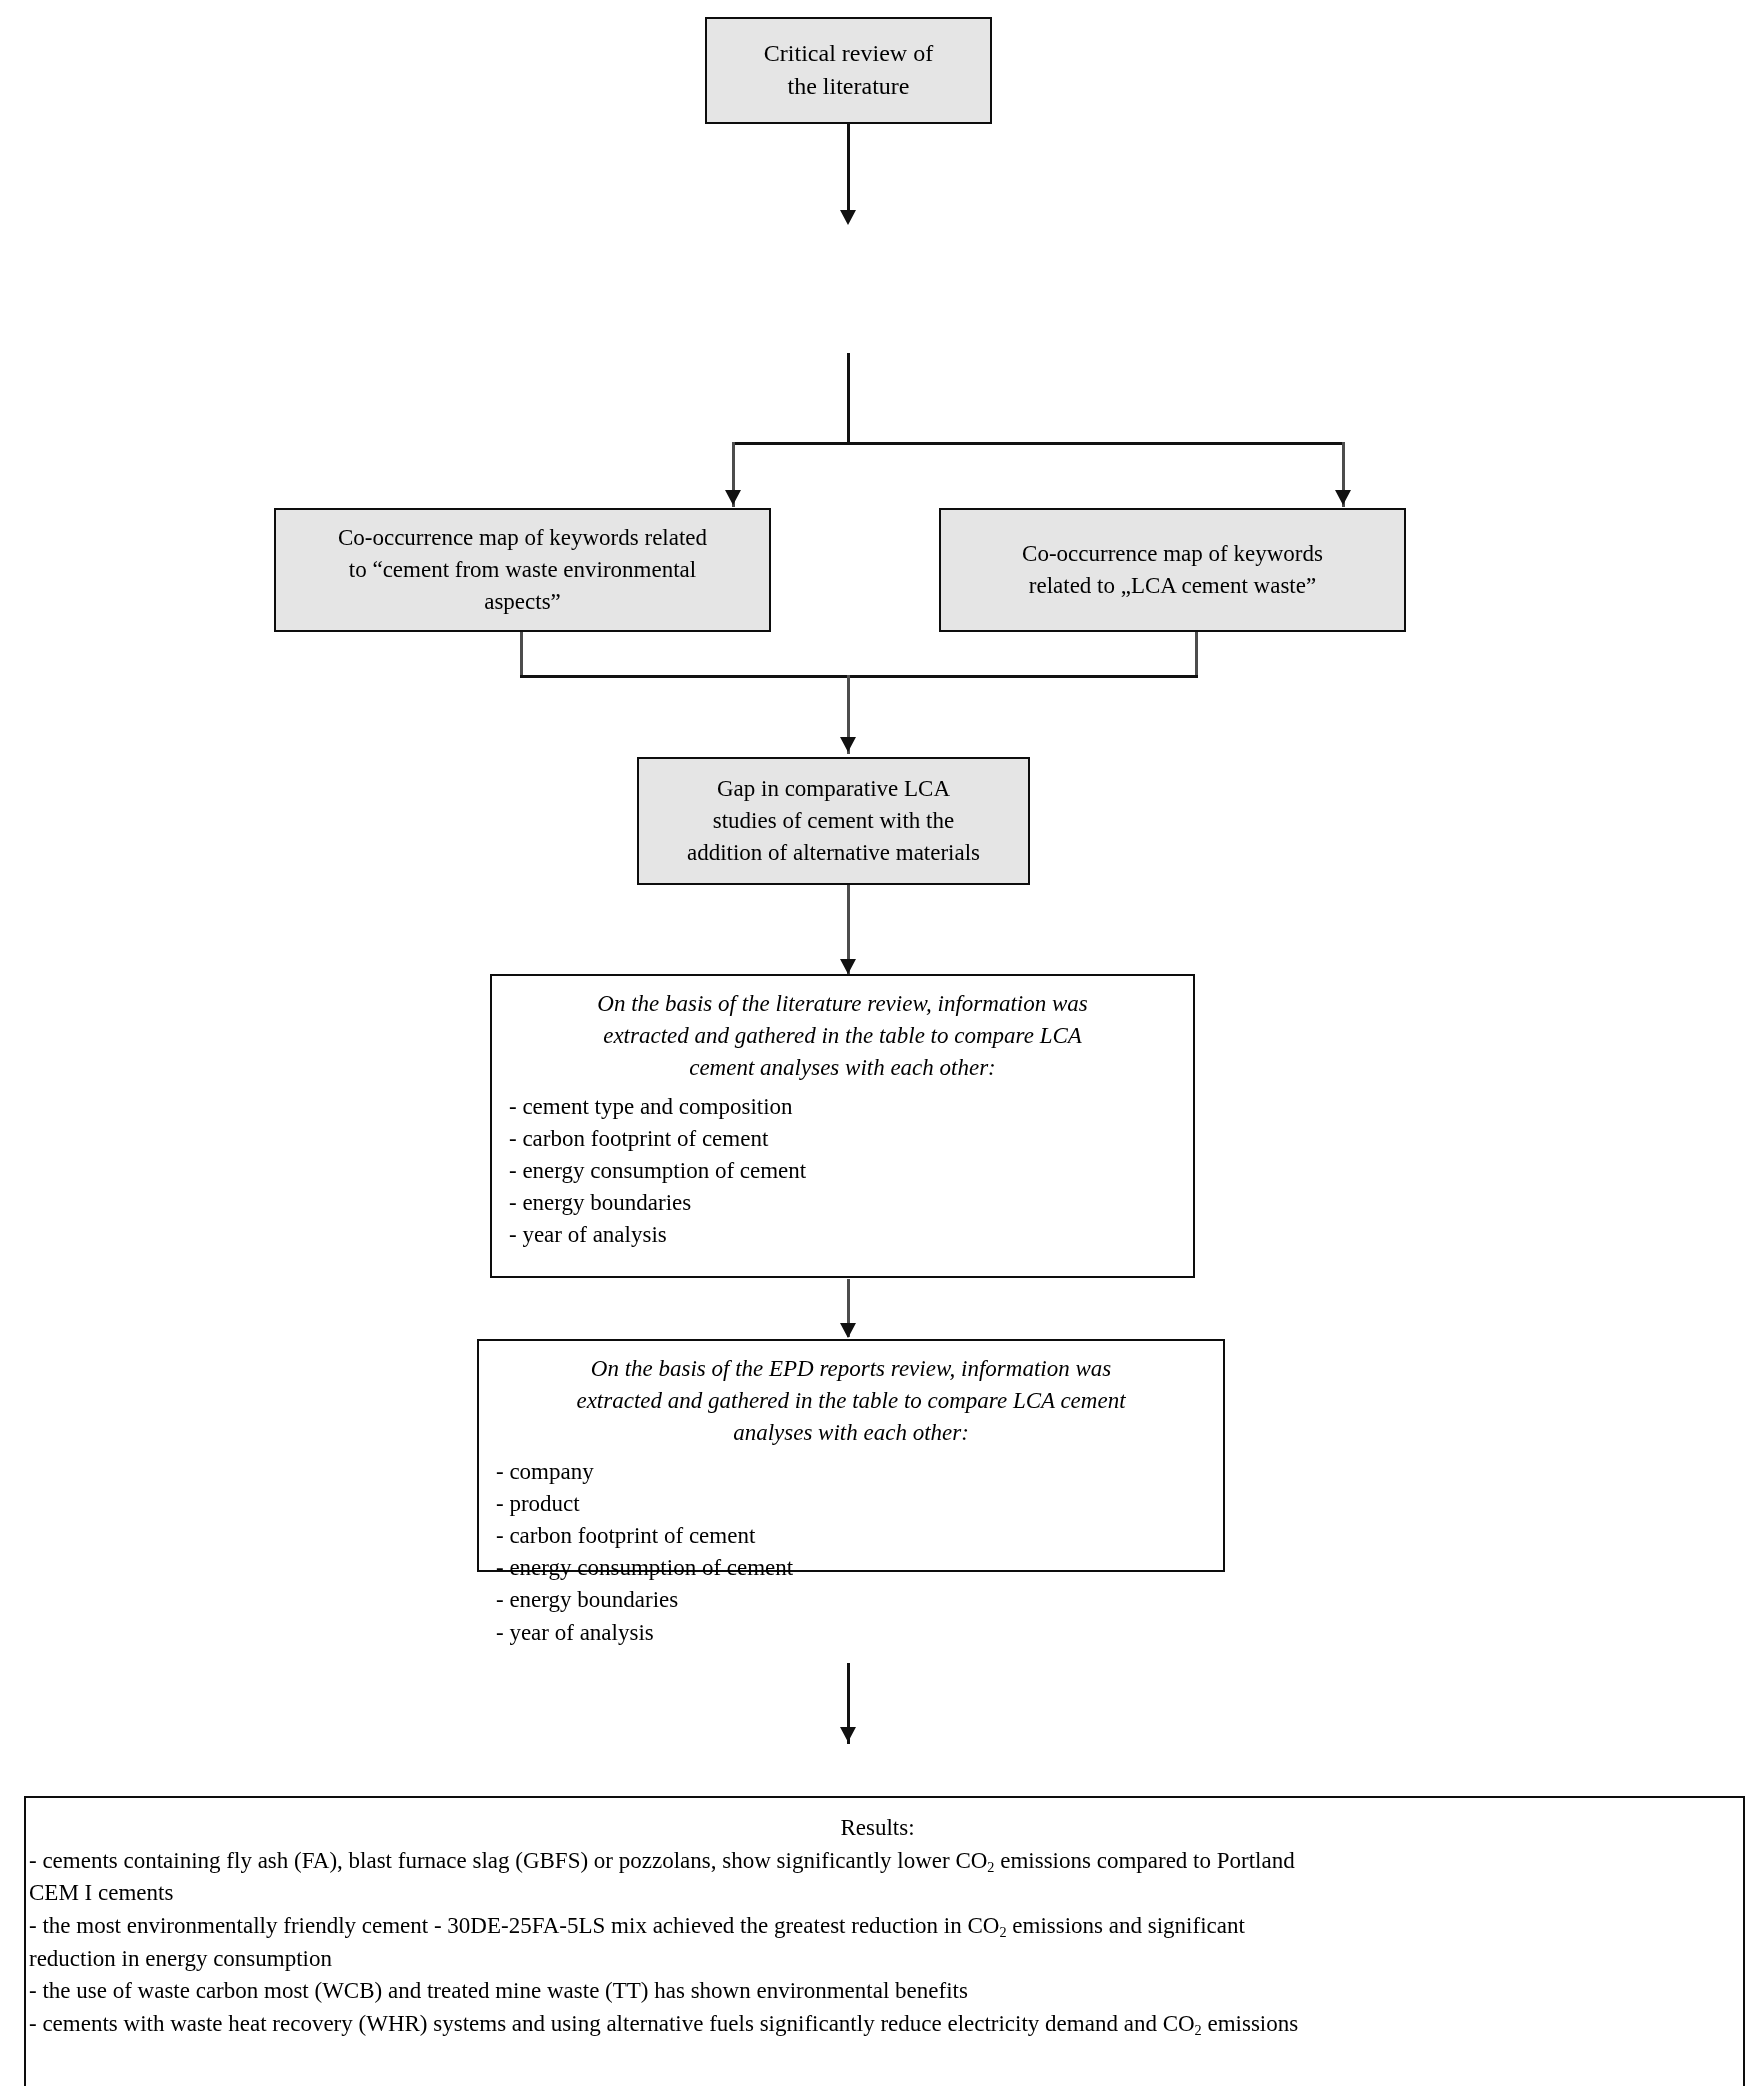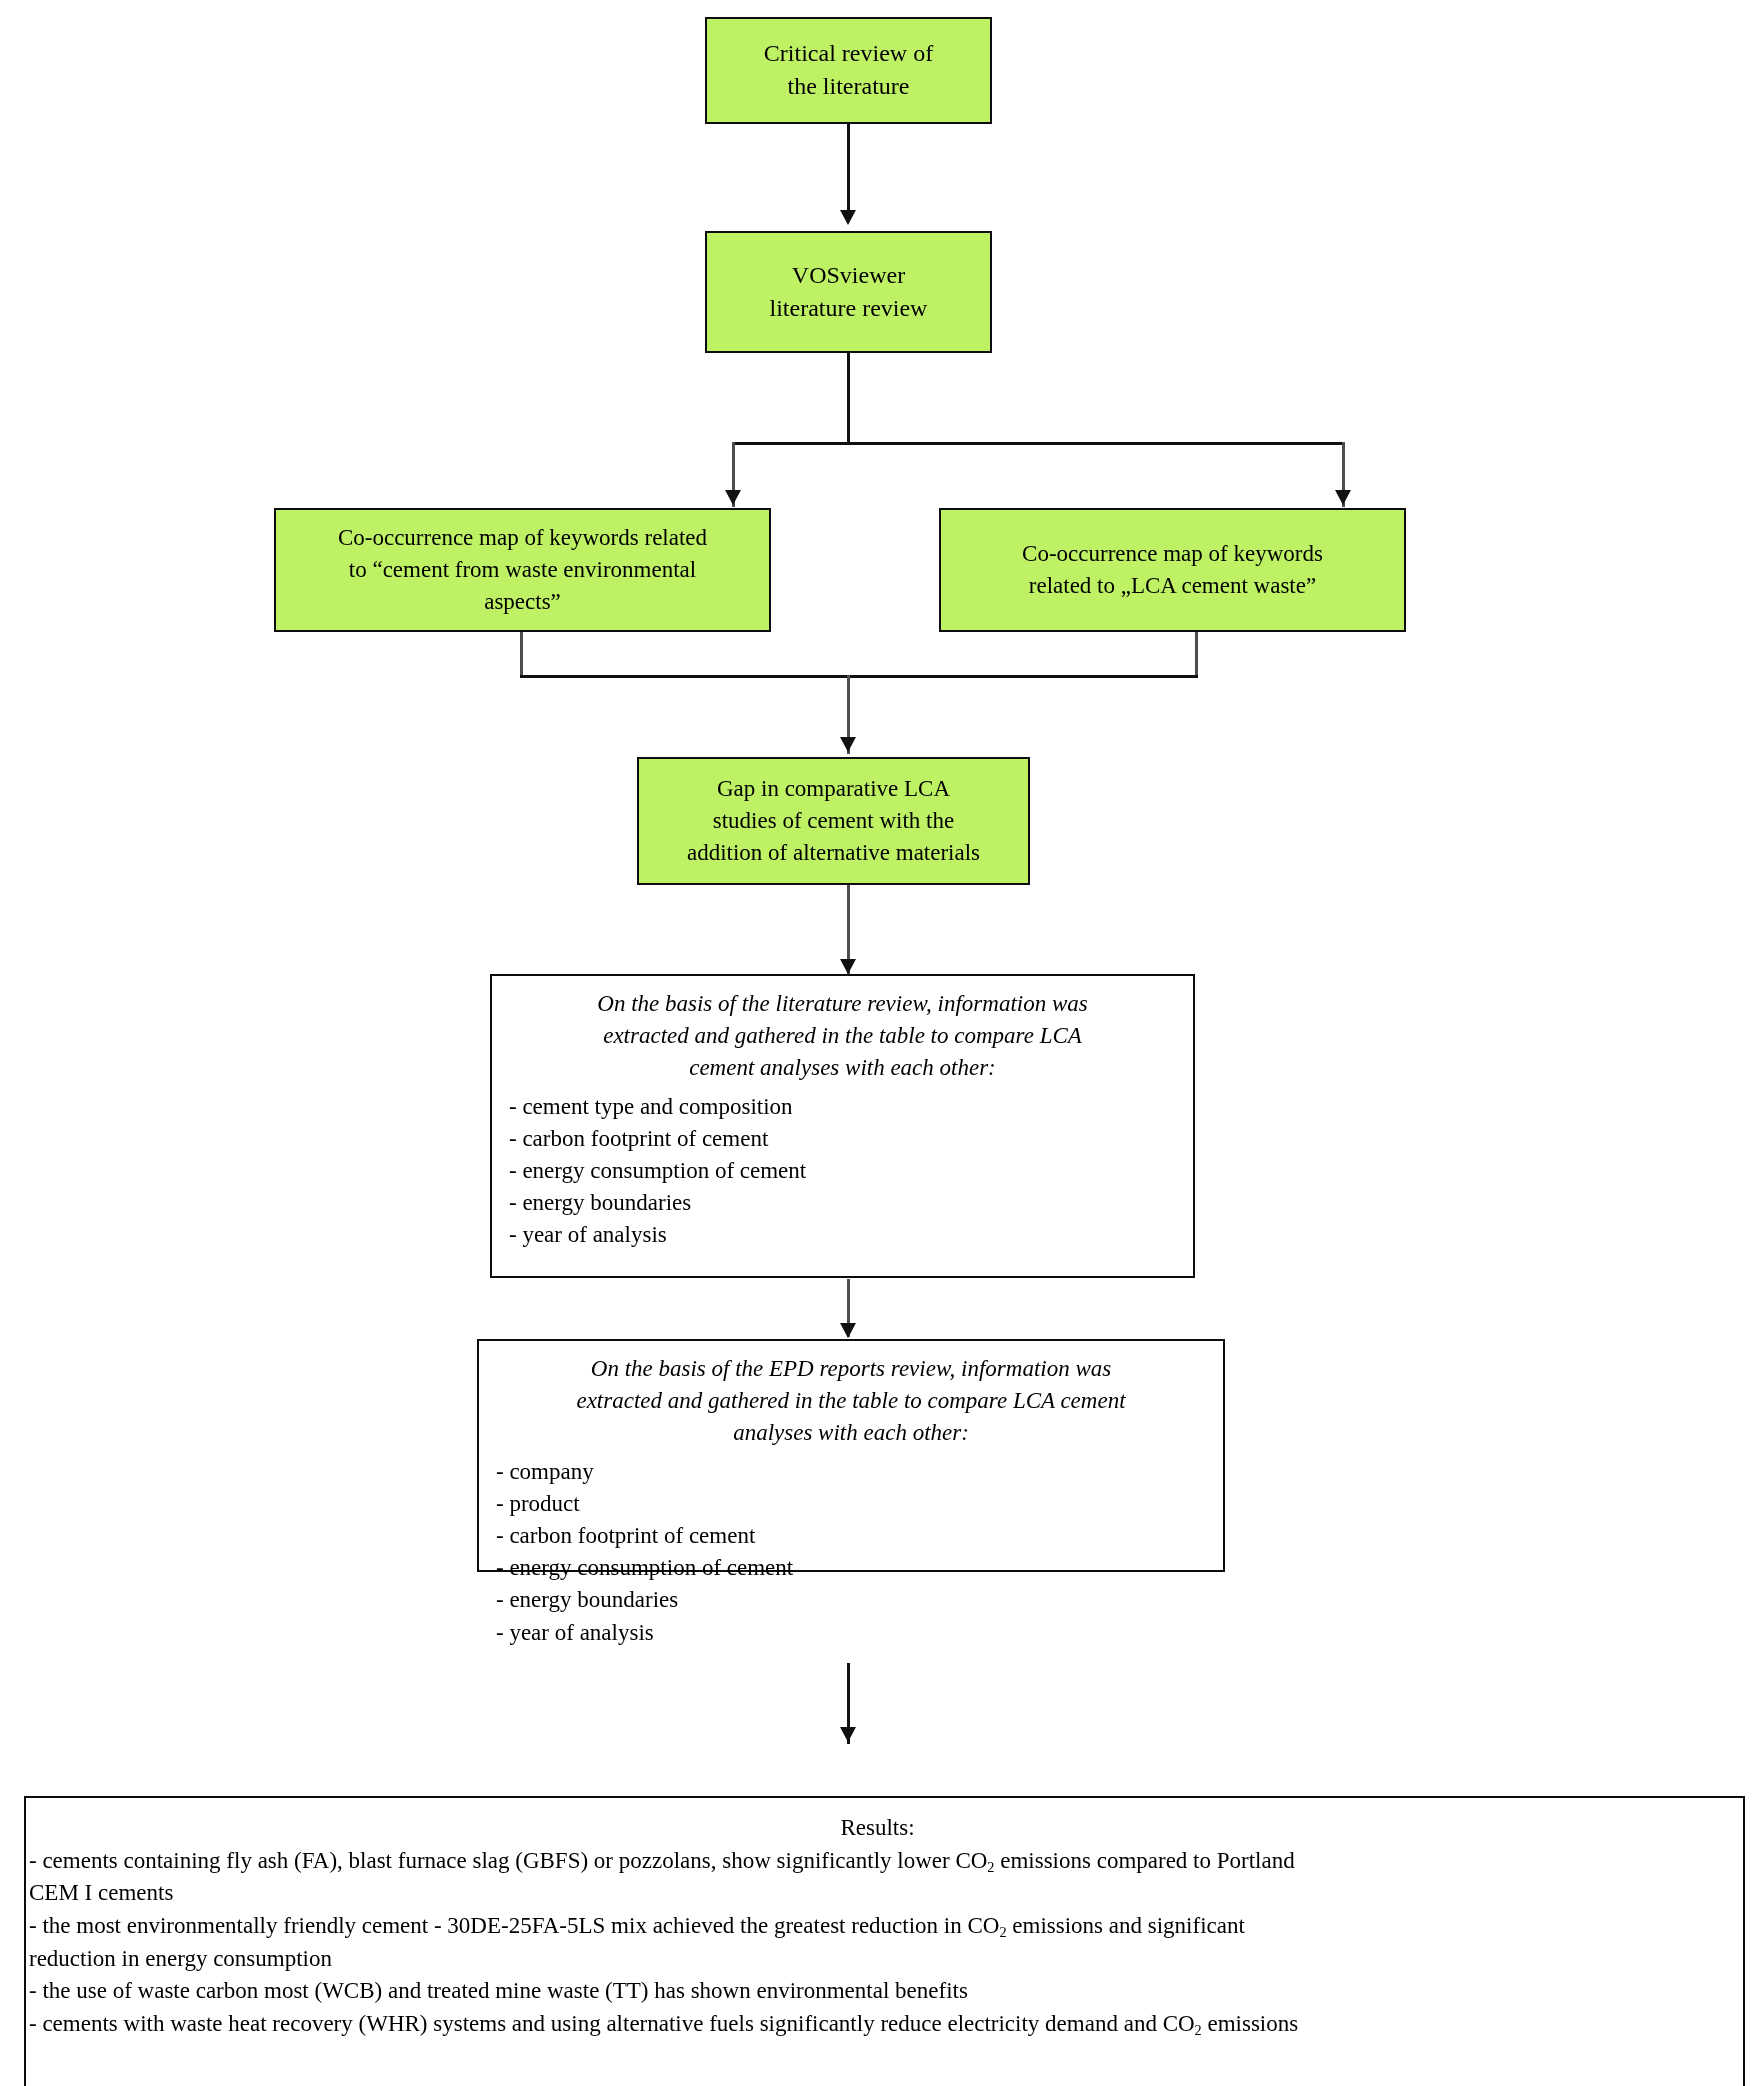--- a/index.html
+++ b/index.html
@@ -15,21 +15,21 @@
     position: relative;
     width: 1763px;
     height: 2087px;
     background: #ffffff;
     overflow: hidden;
   }
   .node {
     position: absolute;
     box-sizing: border-box;
     border: 2.5px solid #0d0d0d;
-    background: #bef264;
+    background: #e5e5e5;
     display: flex;
     flex-direction: column;
     justify-content: center;
     align-items: center;
     text-align: center;
     line-height: 1.38;
   }
   .node .txt {
     display: block;
     white-space: nowrap;
@@ -107,24 +107,20 @@
 <div id="canvas">
 
   <div class="node" style="left:705px; top:16.7px; width:287px; height:107px; font-size:24px;">
     <span class="txt">Critical review of</span>
     <span class="txt">the literature</span>
   </div>
 
   <div class="vline dark" style="left:847px; top:123px; width:3px; height:89px;"></div>
   <div class="arrowhead" style="left:840px; top:210px;"></div>
 
-  <div class="node" style="left:705px; top:231px; width:287px; height:122px; font-size:24px;">
-    <span class="txt">VOSviewer</span>
-    <span class="txt">literature review</span>
-  </div>
 
   <div class="vline dark" style="left:847px; top:353px; width:3px; height:91px;"></div>
   <div class="hline dark" style="left:732px; top:442px; width:613px; height:3px;"></div>
   <div class="vline" style="left:732px; top:442px; width:3px; height:65px;"></div>
   <div class="arrowhead" style="left:725px; top:490px;"></div>
   <div class="vline" style="left:1342px; top:442px; width:3px; height:65px;"></div>
   <div class="arrowhead" style="left:1335px; top:490px;"></div>
 
   <div class="node" style="left:274px; top:508px; width:497px; height:124px; font-size:23px;align-items:center;">
     <span class="over">Co-occurrence map of keywords related</span>

